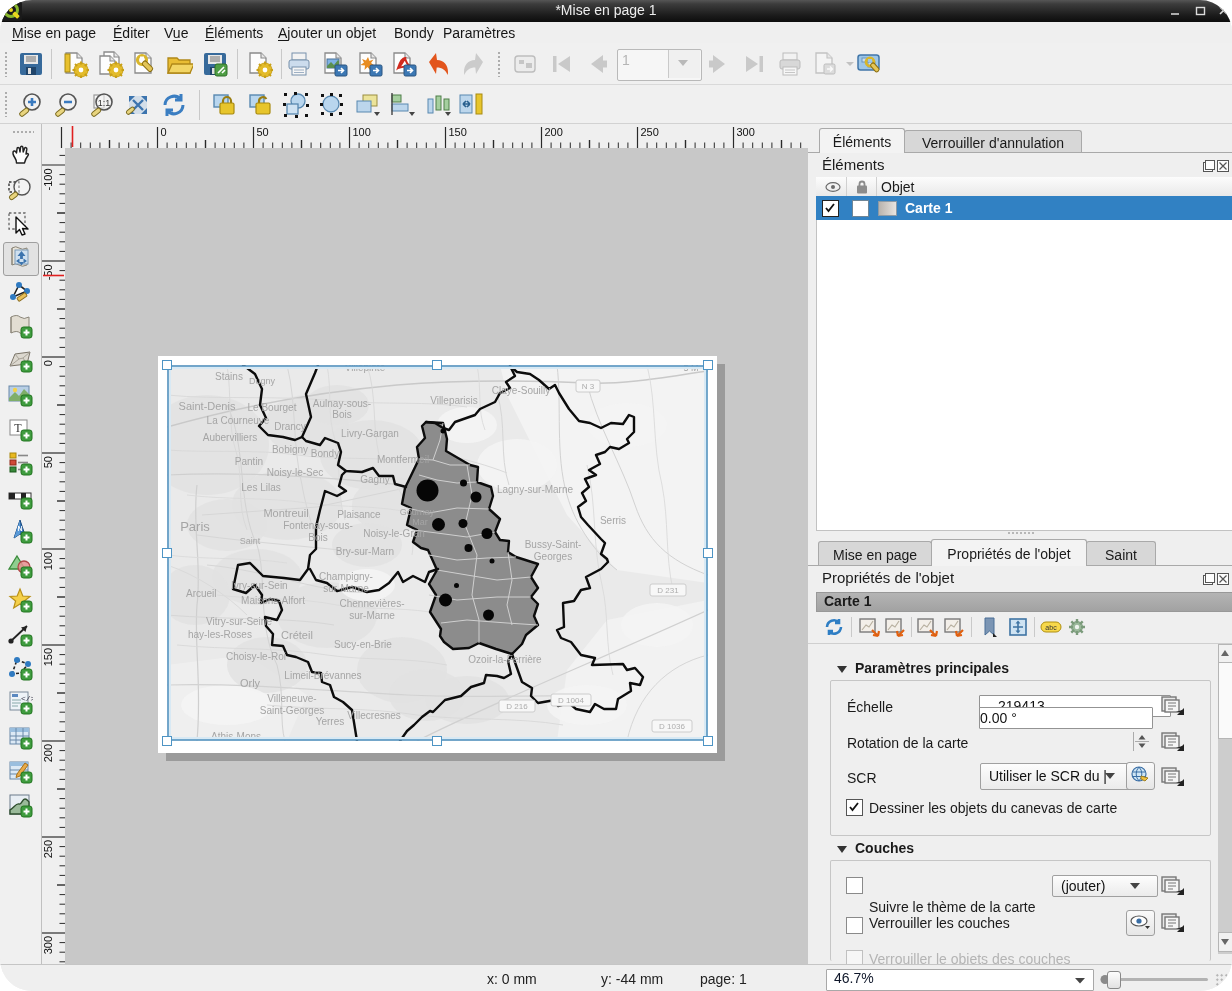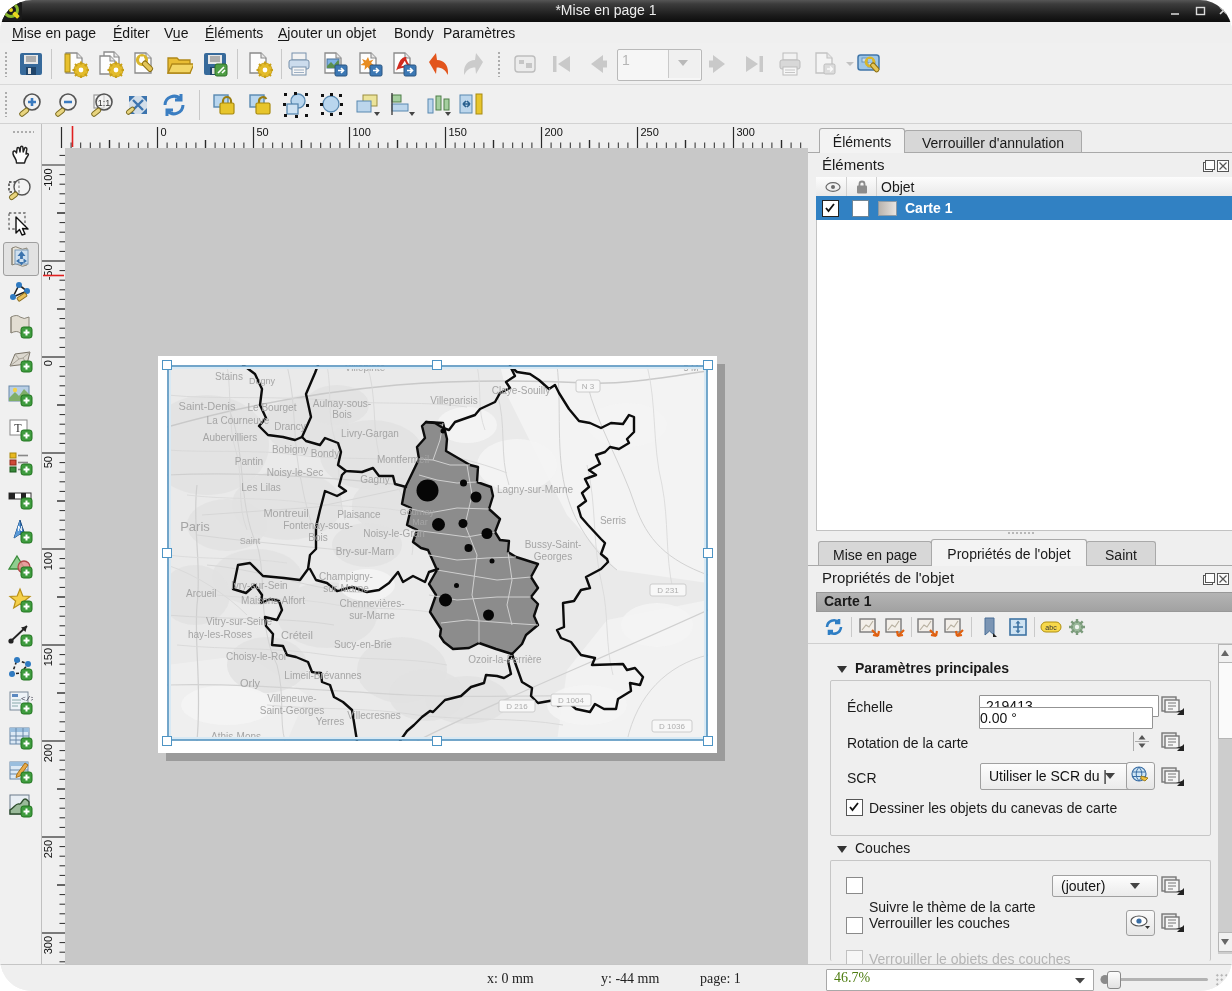--- a/index.html
+++ b/index.html
@@ -15,21 +15,21 @@
   #menubar u{text-decoration:underline;text-underline-offset:2px;}
   #tb1{left:0;top:43px;width:1232px;height:41px;background:#f0f0f0;border-bottom:1px solid #d9d9d9;}
   #tb2{left:0;top:85px;width:1232px;height:38px;background:#f0f0f0;border-bottom:1px solid #d2d2d2;}
   #toolbox{left:0;top:124px;width:41px;height:840px;background:#f0f0f0;border-right:1px solid #c0c0c0;}
   #canvas{left:65px;top:148px;width:743px;height:816px;background:#c8c8c8;overflow:hidden;}
   #page{left:93px;top:208px;width:559px;height:397px;background:#fff;}
   #shadow-r{left:652px;top:216px;width:8px;height:397px;background:#9b9b9b;}
   #shadow-b{left:101px;top:605px;width:559px;height:8px;background:#9b9b9b;}
   #panel{left:808px;top:124px;width:424px;height:840px;background:#efefef;}
   #statusbar{left:0;top:964px;width:1232px;height:27px;background:#efefef;border-top:1px solid #c5c5c5;
-    font-size:14px;color:#222;font-family:Liberation Serif, serif;}
+    font-size:14px;color:#222;}
   .tab{position:absolute;font-size:14px;color:#1a1a1a;text-align:center;
      border:1px solid #a9a9a9;border-bottom:none;border-radius:3px 3px 0 0;}
   .tab.on{background:#f3f3f3;z-index:3;}
   .tab.off{background:#d7d7d7;}
   .lbl{position:absolute;font-size:14px;color:#1a1a1a;white-space:nowrap;}
   .inp{position:absolute;background:#fff;border:1px solid #939393;border-radius:1px;
      font-size:14px;color:#111;}
   .gbox{position:absolute;border:1px solid #c6c6c6;border-radius:2px;}
   .sep-v{position:absolute;width:1px;background:#c9c9c9;}
   .handle{position:absolute;width:8px;height:8px;background:#fff;border:1.5px solid #4e94c4;}
@@ -914,21 +914,21 @@
       <div class="abs" style="left:410px;top:808px;width:13px;height:18px;background:#f1f1f1;border:0.5px solid #b5b5b5"></div>
       <svg class="abs" style="left:410px;top:808px" width="14" height="18">
         <path d="M7,13 l4,-6 h-8 Z" fill="#666"></path>
       </svg>
       <svg class="abs" style="left:28px;top:540px" width="12" height="10">
         <path d="M1,2 L11,2 L6,9 Z" fill="#333"></path>
       </svg>
       <div class="lbl" style="left:47px;top:536px;font-weight:bold;font-size:14px">Paramètres principales</div>
       <div class="gbox" style="left:22px;top:556px;width:379px;height:154px"></div>
       <div class="lbl" style="left:39px;top:575px">Échelle</div>
-      <div class="inp" style="left:171px;top:571px;width:172px;height:20px;padding-left:6px;line-height:20px">219413</div>
+      <div class="inp" style="left:171px;top:571px;width:172px;height:20px;padding-left:18px;line-height:20px">219413</div>
       <svg class="abs" style="left:351px;top:569px" width="26" height="24" viewBox="0 0 26 24">
         <rect x="3" y="4" width="14" height="14" fill="#e8e8e8" stroke="#777" stroke-width="1.4"></rect>
         <rect x="6" y="7" width="14" height="12" fill="#f5f5f5" stroke="#777" stroke-width="1.4"></rect>
         <path d="M9,10 h8 M9,13 h8 M9,16 h5" stroke="#777" stroke-width="1.2"></path>
         <path d="M17,19 l6,0 0,-2 Z" fill="#222"></path>
         <path d="M25,15 l0,7 -7,0 Z" fill="#222"></path>
       </svg>
       <div class="lbl" style="left:39px;top:611px">Rotation de la carte</div>
       <div class="inp" style="left:171px;top:583px;width:172px;height:20px;padding-left:0;line-height:20px">0.00 °</div>
       <div class="abs" style="left:325px;top:608px;width:17px;height:19px;border-left:1px solid #ababab"></div>
@@ -963,21 +963,21 @@
         <path d="M25,15 l0,7 -7,0 Z" fill="#222"></path>
       </svg>
       <div class="abs" style="left:38px;top:675px;width:15px;height:15px;background:#fff;border:1px solid #555"></div>
       <svg class="abs" style="left:40px;top:677px" width="12" height="12">
         <path d="M2,6 L4.5,9 L10,2" fill="none" stroke="#111" stroke-width="1.8"></path>
       </svg>
       <div class="lbl" style="left:61px;top:676px">Dessiner les objets du canevas de carte</div>
       <svg class="abs" style="left:28px;top:720px" width="12" height="10">
         <path d="M1,2 L11,2 L6,9 Z" fill="#333"></path>
       </svg>
-      <div class="lbl" style="left:47px;top:716px;font-weight:normal;font-size:14px">Couches</div>
+      <div class="lbl" style="left:47px;top:716px;font-weight:bold;font-size:14px">Couches</div>
       <div class="gbox" style="left:22px;top:736px;width:379px;height:100px;border-bottom:none"></div>
       <div class="abs" style="left:38px;top:753px;width:15px;height:15px;background:#fff;border:1px solid #8a8a8a"></div>
       <div class="lbl" style="left:61px;top:775px">Suivre le thème de la carte</div>
       <div class="abs" style="left:244px;top:751px;width:96px;height:20px;background:linear-gradient(#fdfdfd,#ebebeb);border:1px solid #a0a0a0;border-radius:2px;font-size:14px;color:#111;padding-left:8px;line-height:20px">(jouter)</div>
       <svg class="abs" style="left:320px;top:758px" width="14" height="8">
         <path d="M2,1 l5,6 5,-6 Z" fill="#444"></path>
       </svg>
       <svg class="abs" style="left:351px;top:749px" width="26" height="24" viewBox="0 0 26 24">
         <rect x="3" y="4" width="14" height="14" fill="#e8e8e8" stroke="#777" stroke-width="1.4"></rect>
         <rect x="6" y="7" width="14" height="12" fill="#f5f5f5" stroke="#777" stroke-width="1.4"></rect>
@@ -1001,21 +1001,21 @@
         <path d="M25,15 l0,7 -7,0 Z" fill="#222"></path>
       </svg>
       <div class="abs" style="left:38px;top:826px;width:15px;height:15px;background:#f6f6f6;border:1px solid #c0c0c0"></div>
       <div class="lbl" style="left:61px;top:827px;color:#b4b4b4">Verrouiller le objets des couches</div>
     </div>
   <div class="abs" id="statusbar">
     <span class="abs" style="left:487px;top:6px;">x: 0 mm</span>
     <span class="abs" style="left:601px;top:6px;">y: -44 mm</span>
     <span class="abs" style="left:700px;top:6px;">page: 1</span>
     <div class="abs" style="left:826px;top:4px;width:266px;height:20px;background:#fff;border:1px solid #a8a8a8;border-radius:1px"></div>
-      <div class="abs" style="left:834px;top:5px;font-size:14px;color:#4d7c0f">46.7%</div>
+      <div class="abs" style="left:834px;top:5px;font-size:14px;color:#0f172a">46.7%</div>
       <svg class="abs" style="left:1073px;top:12px" width="14" height="8">
         <path d="M2,1 l5,5.5 5,-5.5 Z" fill="#444"></path>
       </svg>
       <div class="abs" style="left:1104px;top:13px;width:104px;height:3px;background:#b2b2b2;border-radius:2px"></div>
       <svg class="abs" style="left:1100px;top:9px" width="26" height="12">
         <circle cx="5" cy="5.5" r="4.5" fill="#8a8a8a"></circle>
       </svg>
       <div class="abs" style="left:1107px;top:6px;width:12px;height:16px;background:linear-gradient(#fdfdfd,#e2e2e2);border:1px solid #888;border-radius:3px"></div>
       <div class="abs" style="left:1215px;top:8px;width:14px;height:14px;background-image:radial-gradient(circle,#b0b0b0 1px,transparent 1.2px);background-size:4.5px 4.5px;"></div>
   </div>

